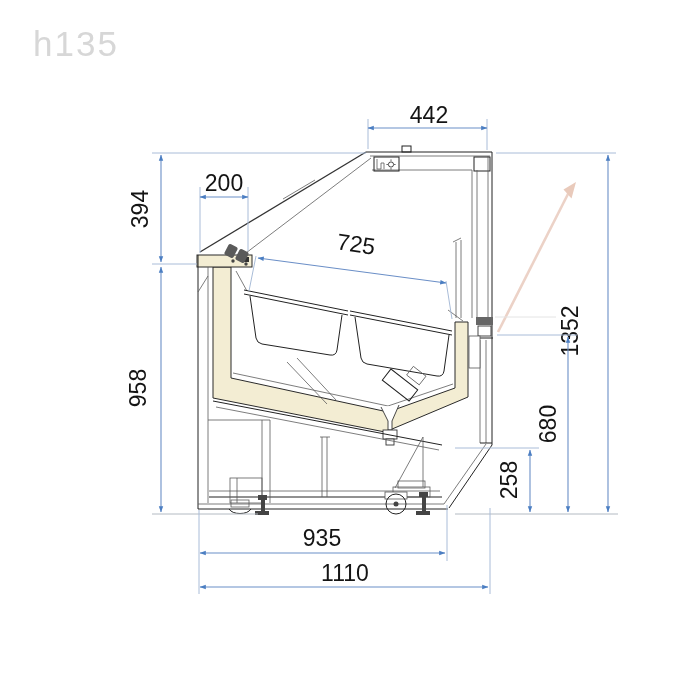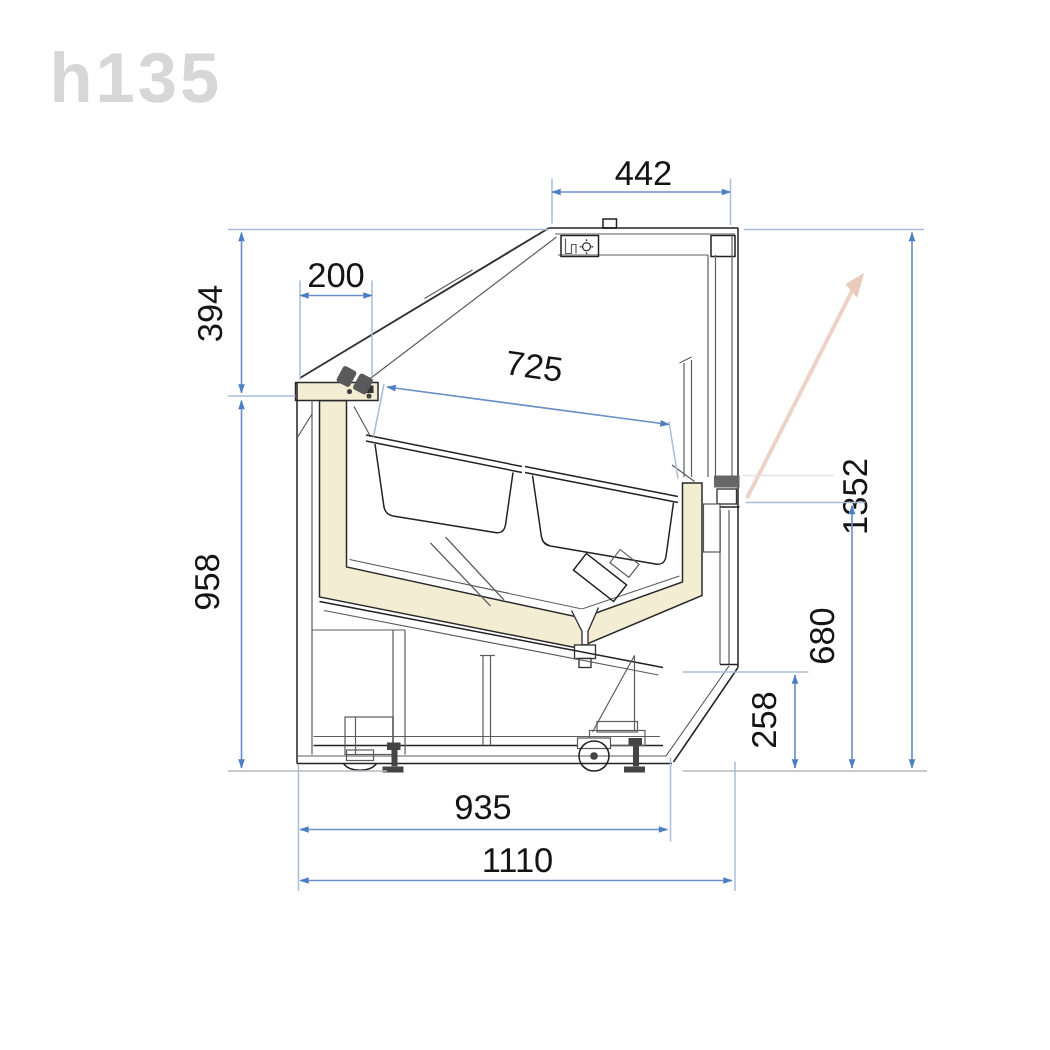--- a/index.html
+++ b/index.html
@@ -1,19 +1,19 @@
 <!DOCTYPE html>
 <html><head>
 <meta charset="utf-8">
 <style>
   html,body{margin:0;padding:0;background:#ffffff;}
   .stage{position:relative;width:700px;height:700px;background:#fff;overflow:hidden;
          font-family:"Liberation Sans", sans-serif;}
-  .watermark{position:absolute;left:33px;top:24px;font-size:47px;letter-spacing:2px;
-             color:#d7d7d7;font-weight:700;user-select:none;}
+  .watermark{position:absolute;left:33px;top:24px;font-size:35px;letter-spacing:2px;
+             color:#d7d7d7;font-weight:400;user-select:none;}
   svg{position:absolute;left:0;top:0;}
   .dimtxt{font-family:"Liberation Sans",sans-serif;font-size:23px;fill:#141414;}
   .draw{stroke:#222;fill:none;stroke-width:1;}
   .thin{stroke:#5c5c5c;fill:none;stroke-width:0.8;}
   .ext{stroke:#a9bcd8;stroke-width:1;fill:none;}
   .dim{stroke:#6b8fc7;stroke-width:1.1;fill:none;}
   .ground{stroke:#b3bac2;stroke-width:1;fill:none;}
 </style>
 </head>
 <body>

